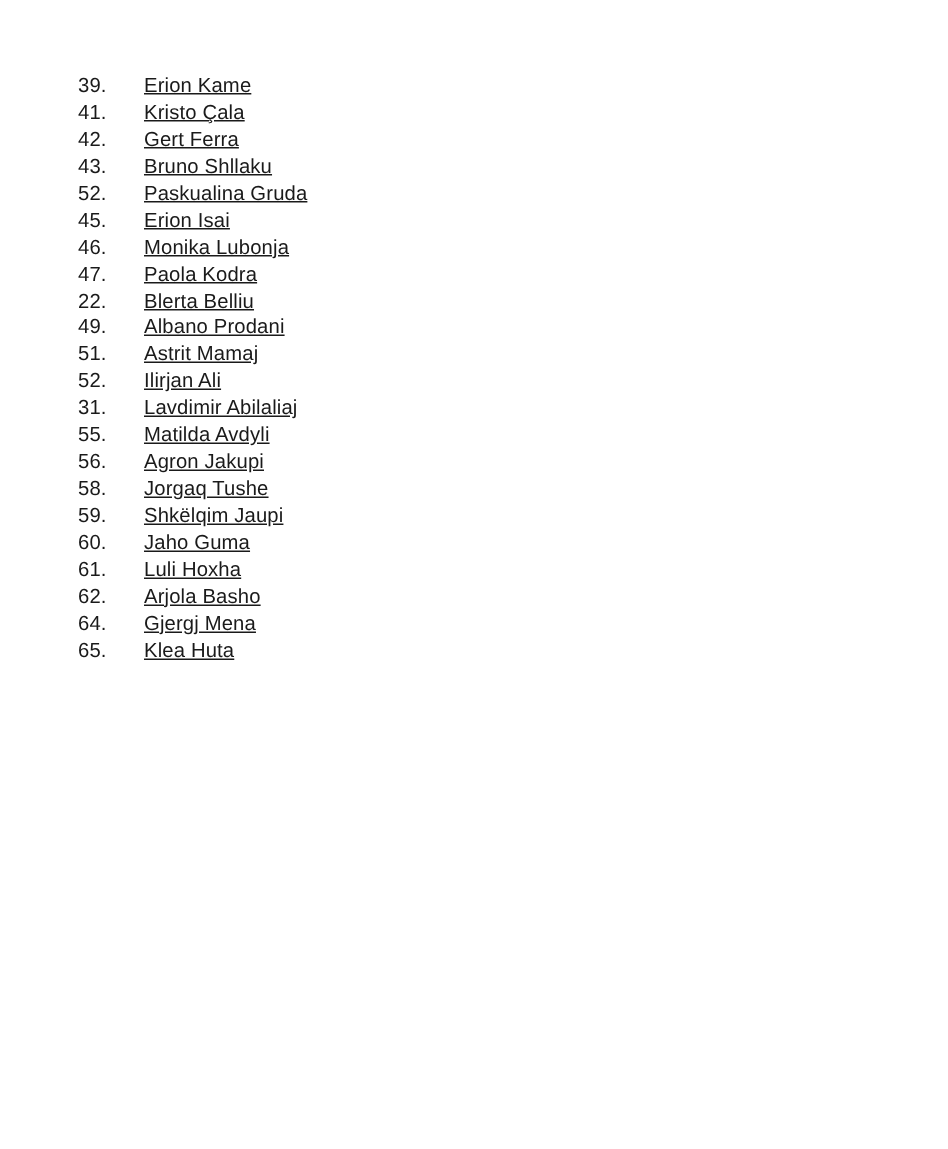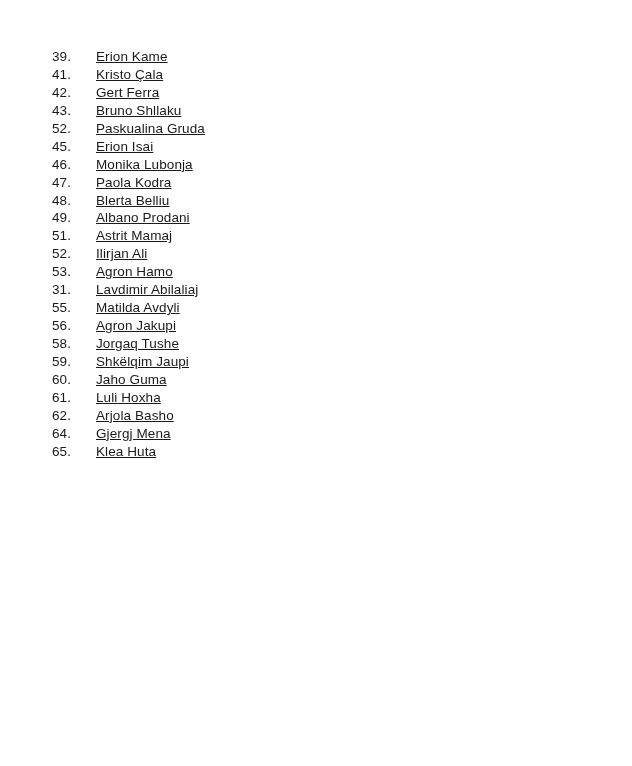--- a/index.html
+++ b/index.html
@@ -84,44 +84,40 @@
     <span class="num">46.</span>
     <span class="name">Monika Lubonja</span>
   </div>
 
   <div class="row">
     <span class="num">47.</span>
     <span class="name">Paola Kodra</span>
   </div>
 
   <div class="row">
-    <span class="num">48.</span>
+    <span class="num">22.</span>
     <span class="name">Blerta Belliu</span>
   </div>
 
   <div class="row">
     <span class="num">49.</span>
     <span class="name">Albano Prodani</span>
   </div>
 
 
   <div class="row">
     <span class="num">51.</span>
     <span class="name">Astrit Mamaj</span>
   </div>
 
   <div class="row">
     <span class="num">52.</span>
     <span class="name">Ilirjan Ali</span>
   </div>
 
-  <div class="row">
-    <span class="num">53.</span>
-    <span class="name">Agron Hamo</span>
-  </div>
 
   <div class="row">
     <span class="num">31.</span>
     <span class="name">Lavdimir Abilaliaj</span>
   </div>
 
   <div class="row">
     <span class="num">55.</span>
     <span class="name">Matilda Avdyli</span>
   </div>

